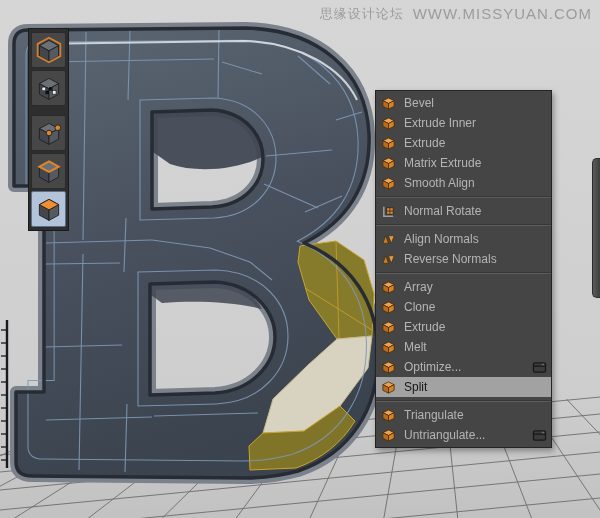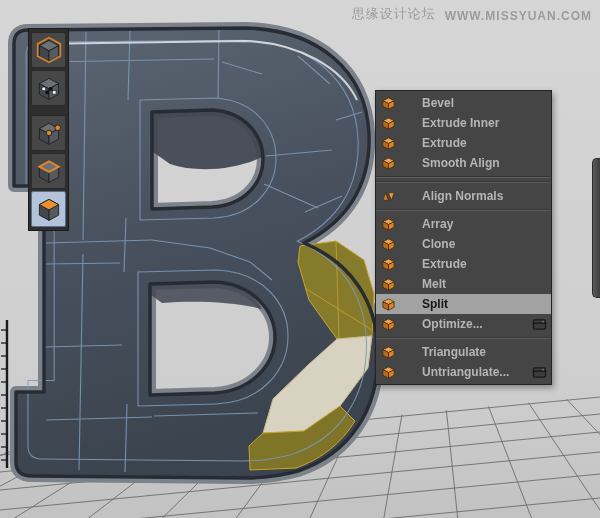--- a/index.html
+++ b/index.html
@@ -6,25 +6,25 @@
   body{
     width:600px;height:518px;position:relative;overflow:hidden;
     background:#d1d1d1;font-family:"Liberation Sans",sans-serif;
     -webkit-font-smoothing:antialiased;
   }
   
   #viewport{position:absolute;left:0;top:0;width:600px;height:518px;}
 
   
   .watermark{
-    position:absolute;top:5px;right:8px;display:flex;align-items:flex-end;gap:9px;
+    position:absolute;top:5px;right:8px;display:flex;align-items:flex-start;gap:9px;
     color:#9c9c9c;z-index:5;white-space:nowrap;
   }
   .watermark .cn{font-size:13px;letter-spacing:1px;}
-  .watermark .url{font-size:12px;letter-spacing:1px;font-weight:bold;}
+  .watermark .url{font-size:15px;letter-spacing:1px;font-weight:normal;}
 
   
   .toolbar{
     position:absolute;left:28px;top:28px;width:37px;z-index:10;
     background:#2e2e2e;border:1px solid #1b1b1b;padding:2px 1px;
     display:flex;flex-direction:column;align-items:center;
   }
   .tb-btn{
     width:33px;height:34px;margin:1px 0;background:#474747;
     border:1px solid #2a2a2a;border-radius:2px;
@@ -39,21 +39,21 @@
     position:absolute;left:375px;top:90px;width:177px;z-index:20;
     background:#454545;border:1px solid #242424;
     box-shadow:2px 3px 6px rgba(0,0,0,.35);
     padding:2px 0;box-sizing:border-box;
   }
   .mi{
     height:20px;display:flex;align-items:center;padding:0 4px 0 5px;
     color:#b5b5b5;font-size:12px;cursor:pointer;white-space:nowrap;
   }
   .mi .ic{width:15px;height:15px;flex:0 0 15px;display:block;}
-  .mi .lbl{margin-left:26px;font-weight:bold;}
+  .mi .lbl{margin-left:8px;}
   .mi .dlg{margin-left:auto;width:15px;height:13px;flex:0 0 15px;display:block;}
   .mi.hl{background:#a2a2a2;color:#161616;}
   .sep{height:0;border-top:1px solid #373737;border-bottom:1px solid #5b5b5b;margin:3px 0;}
 
   
   .right-sliver{
     position:absolute;right:0;top:158px;width:7px;height:138px;z-index:4;
     background:linear-gradient(to right,#5a5a5a,#3f3f3f);
     border-radius:5px 0 0 5px;border:1px solid #2c2c2c;border-right:none;
   }
@@ -284,30 +284,48 @@
   <div class="mi">
     <svg class="ic">
         <use href="#sym-cube"></use>
       </svg>
     <span class="lbl">Extrude</span>
     </div>
   <div class="mi">
     <svg class="ic">
         <use href="#sym-cube"></use>
       </svg>
+    <span class="lbl">Matrix Extrude</span>
+    </div>
+  <div class="mi">
+    <svg class="ic">
+        <use href="#sym-cube"></use>
+      </svg>
     <span class="lbl">Smooth Align</span>
     </div>
   <div class="sep"></div>
+  <div class="mi">
+    <svg class="ic">
+        <use href="#sym-normal"></use>
+      </svg>
+    <span class="lbl">Normal Rotate</span>
+    </div>
   <div class="sep"></div>
   <div class="mi">
     <svg class="ic">
         <use href="#sym-tri"></use>
       </svg>
     <span class="lbl">Align Normals</span>
     </div>
+  <div class="mi">
+    <svg class="ic">
+        <use href="#sym-tri"></use>
+      </svg>
+    <span class="lbl">Reverse Normals</span>
+    </div>
   <div class="sep"></div>
   <div class="mi">
     <svg class="ic">
         <use href="#sym-cube"></use>
       </svg>
     <span class="lbl">Array</span>
     </div>
   <div class="mi">
     <svg class="ic">
         <use href="#sym-cube"></use>
@@ -318,36 +336,36 @@
     <svg class="ic">
         <use href="#sym-cube"></use>
       </svg>
     <span class="lbl">Extrude</span>
     </div>
   <div class="mi">
     <svg class="ic">
         <use href="#sym-cube"></use>
       </svg>
     <span class="lbl">Melt</span>
-    </div>
-  <div class="mi hl">
-    <svg class="ic">
-        <use href="#sym-cube"></use>
-      </svg>
-    <span class="lbl">Split</span>
     </div>
   <div class="mi">
     <svg class="ic">
         <use href="#sym-cube"></use>
       </svg>
     <span class="lbl">Optimize...</span>
     <svg class="dlg">
         <use href="#sym-dialog"></use>
       </svg>
     </div>
+  <div class="mi hl">
+    <svg class="ic">
+        <use href="#sym-cube"></use>
+      </svg>
+    <span class="lbl">Split</span>
+    </div>
   <div class="sep"></div>
   <div class="mi">
     <svg class="ic">
         <use href="#sym-cube"></use>
       </svg>
     <span class="lbl">Triangulate</span>
     </div>
   <div class="mi">
     <svg class="ic">
         <use href="#sym-cube"></use>

